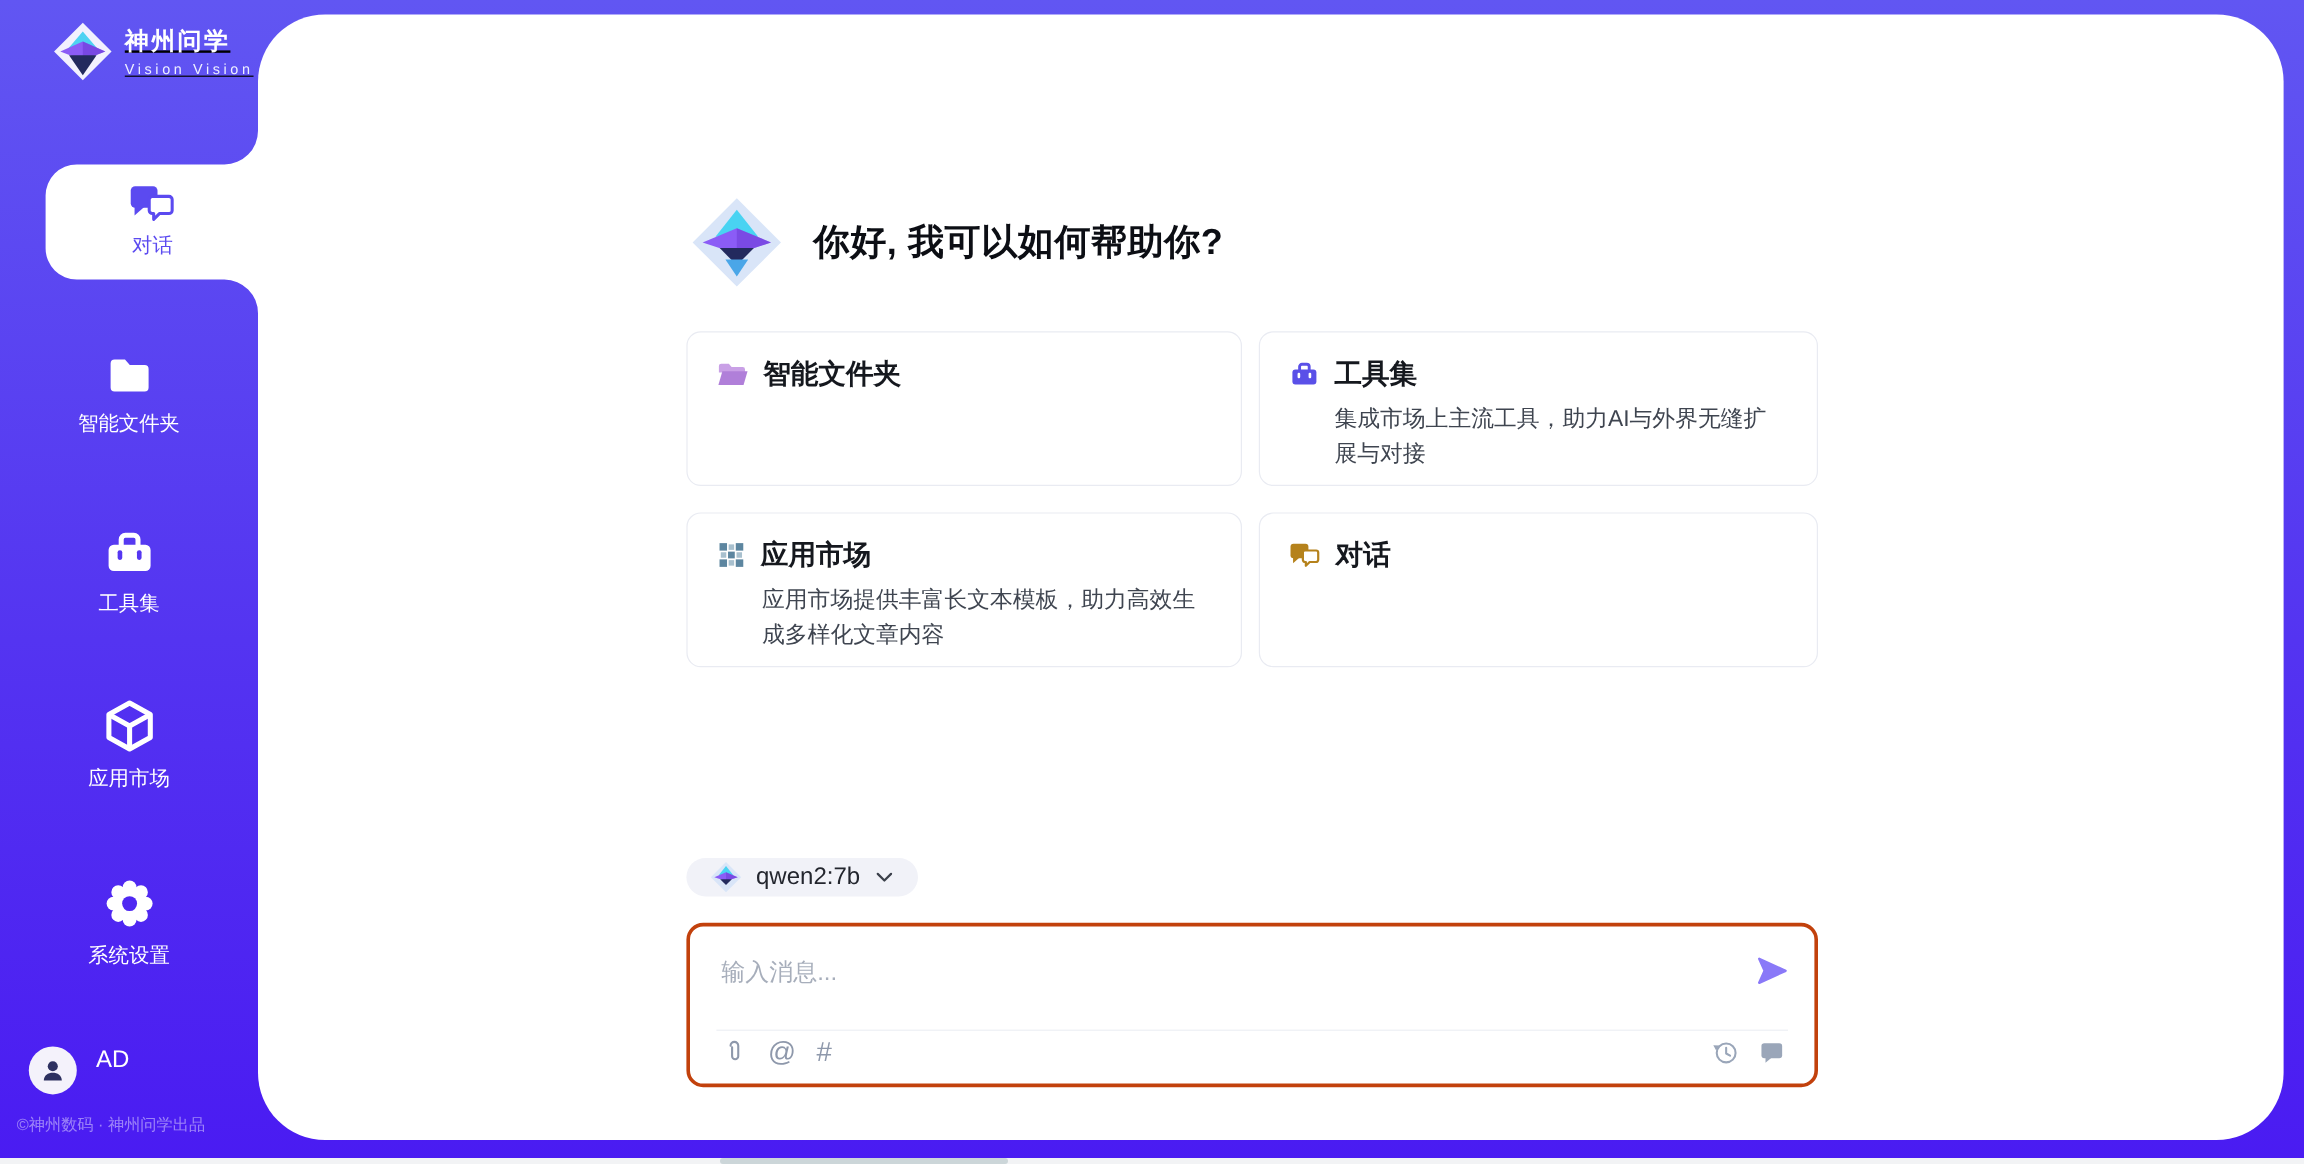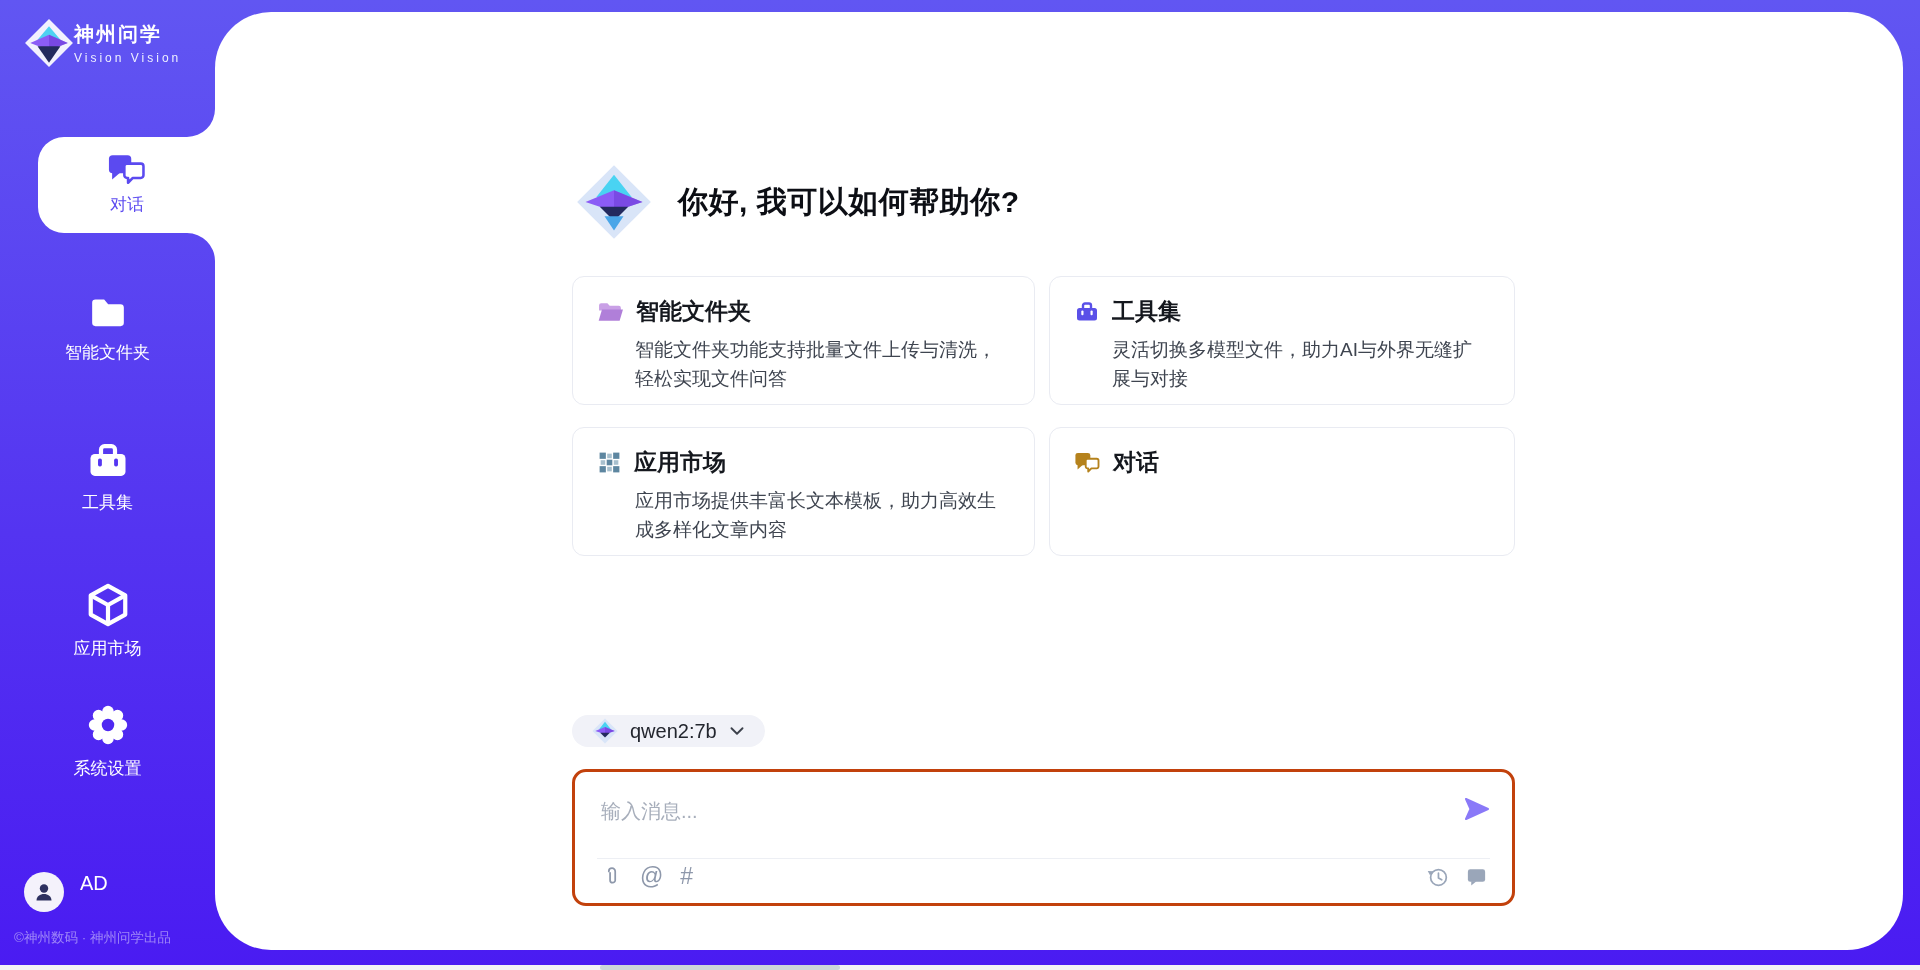--- a/index.html
+++ b/index.html
@@ -6,34 +6,34 @@
   html,body { width:1920px; height:970px; }
   body {
     position:relative; overflow:hidden;
     font-family:"Liberation Sans","DejaVu Sans",sans-serif;
     background:linear-gradient(180deg,#6156F2 0%,#5434F1 55%,#4A1BF2 100%);
   }
   
   .main-panel { position:absolute; left:215px; top:12px; right:17px; bottom:20px;
     background:#ffffff; border-radius:56px; }
   
-  .brand { position:absolute; left:24px; top:18px; display:flex; align-items:center; gap:0; }
+  .brand { position:absolute; left:44px; top:18px; display:flex; align-items:center; gap:10px;text-decoration:underline; }
   .brand-text-name { color:#fff; font-size:20px; font-weight:bold; letter-spacing:2px; }
   .brand-text-sub { color:#eef0ff; font-size:12px; letter-spacing:3px; margin-top:3px; }
   .tab-shape { position:absolute; left:30px; top:100px; width:200px; height:180px; }
   .tab-content { position:absolute; left:38px; top:137px; width:178px; height:95px;
     display:flex; flex-direction:column; align-items:center; justify-content:center; gap:6px;
     color:#5b4af0; cursor:pointer; }
   .tab-content .nav-label { color:#5b4af0; }
   .nav-item { position:absolute; left:0; width:215px; display:flex; flex-direction:column;
     align-items:center; gap:9px; color:#fff; cursor:pointer; }
   .nav-item.folders { top:292px; }
   .nav-item.tools { top:440px; }
   .nav-item.market { top:582px; }
-  .nav-item.settings { top:702px; }
+  .nav-item.settings { top:730px; }
   .nav-label { font-size:17px; }
   .user-row { position:absolute; left:0; top:872px; width:215px; display:flex;
     align-items:flex-start; gap:16px; padding-left:24px; cursor:pointer; }
   .avatar { width:40px; height:40px; border-radius:50%; background:#f4f2fb;
     display:flex; align-items:center; justify-content:center; }
   .user-name { color:#fff; font-size:20px; }
   .copyright { position:absolute; left:14px; top:929px; width:215px;
     color:rgba(255,255,255,.45); font-size:13.5px; }
   
   .greeting-row { position:absolute; left:576px; top:160px; display:flex; align-items:center; gap:26px; }
@@ -165,34 +165,33 @@
 <div class="cards">
 
   <div class="card">
     <div class="card-head">
       <svg width="27" height="24" viewBox="0 0 26 22">
         <path d="M2,4.5 a2,2 0 0 1 2,-2 h6 l2.2,2.6 h8.8 a2,2 0 0 1 2,2 V9.5 H2 Z" fill="#c9a0e6"></path>
         <polygon points="4.8,8.5 25,8.5 21.8,19.5 1.6,19.5" fill="#b07fd9"></polygon>
       </svg>
       <div class="card-title">智能文件夹</div>
     </div>
-    <div class="card-desc">智能文件夹功能支持批量文件上传与清洗，轻松实现文件问答</div>
   </div>
 
   <div class="card">
     <div class="card-head">
       <svg width="26" height="24" viewBox="0 0 24 24">
         <rect x="8" y="3.5" width="8" height="7" rx="2" fill="none" stroke="#5a50e8" stroke-width="2.4"></rect>
         <rect x="2" y="8" width="20" height="12.5" rx="2.5" fill="#5a50e8"></rect>
         <rect x="6.3" y="10.6" width="2.2" height="4.6" rx="1" fill="#ffffff"></rect>
         <rect x="15.5" y="10.6" width="2.2" height="4.6" rx="1" fill="#ffffff"></rect>
       </svg>
       <div class="card-title">工具集</div>
     </div>
-    <div class="card-desc">灵活切换多模型文件，助力AI与外界无缝扩展与对接</div>
+    <div class="card-desc">集成市场上主流工具，助力AI与外界无缝扩展与对接</div>
   </div>
 
   <div class="card">
     <div class="card-head">
       <svg width="25" height="25" viewBox="0 0 24 24">
         <g fill="#5d86a0">
           <rect x="2.5" y="2.5" width="6" height="6"></rect>
           <rect x="15.5" y="2.5" width="6" height="6"></rect>
           <rect x="9.3" y="9.3" width="5.4" height="5.4"></rect>
           <rect x="2.5" y="15.5" width="6" height="6"></rect>

